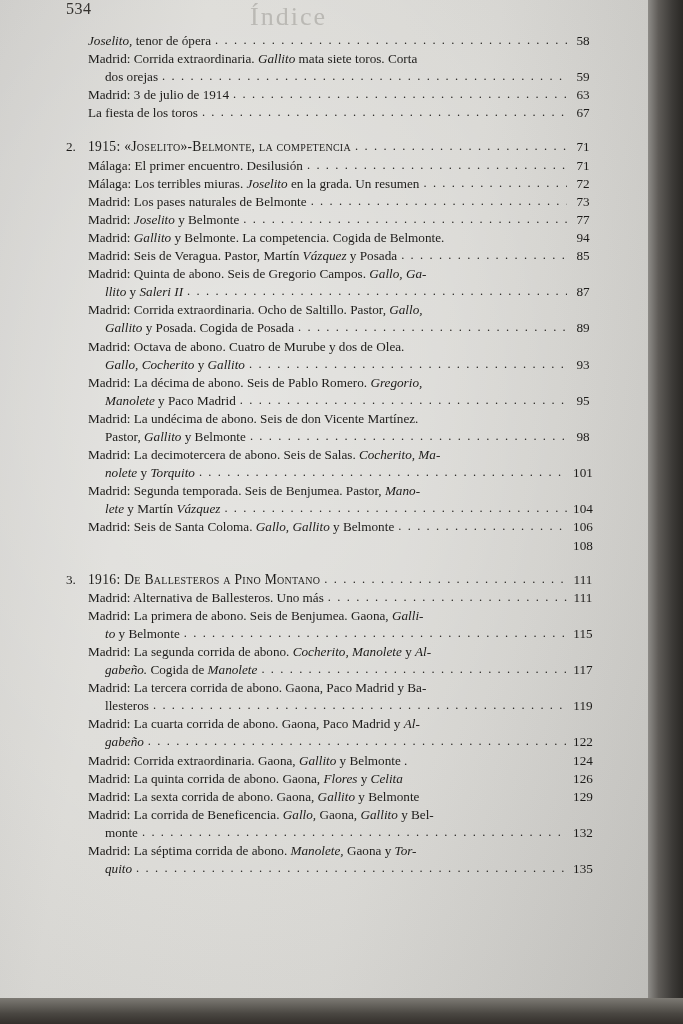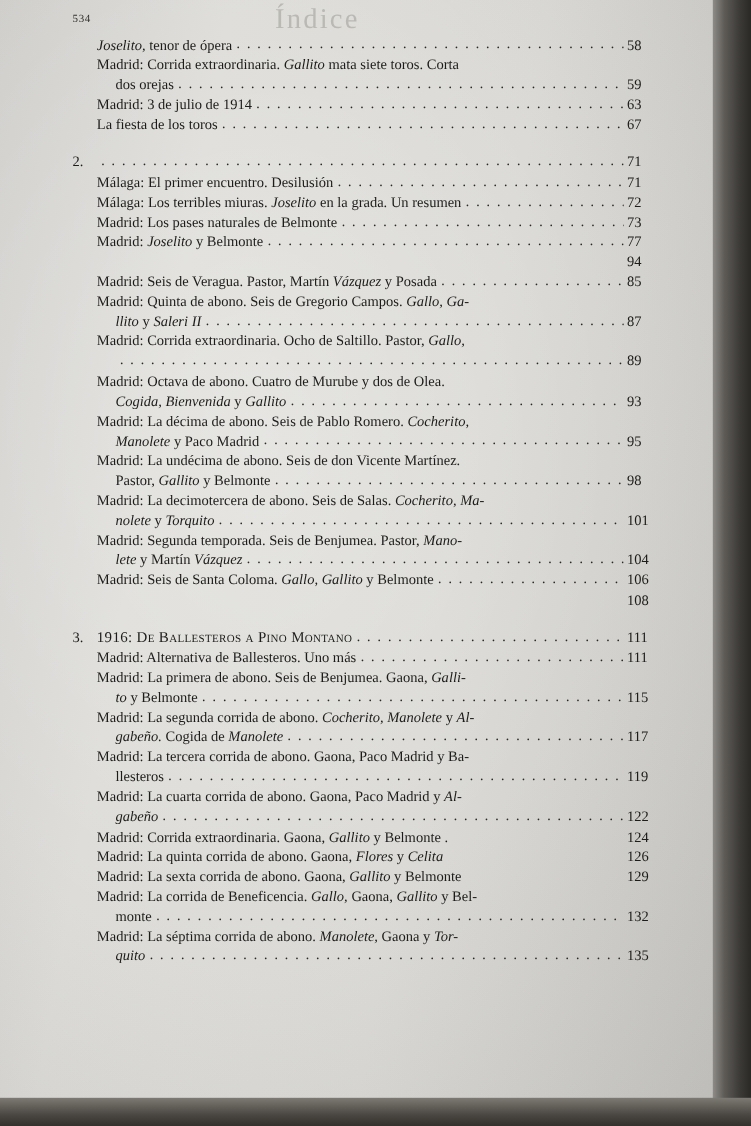--- a/index.html
+++ b/index.html
@@ -60,22 +60,22 @@
     left: 250px;
     top: 2px;
     font-size: 26px;
     letter-spacing: 2px;
     color: rgba(120,118,112,0.35);
     font-family: "Liberation Serif", serif;
   }
   .folio {
     position: absolute;
     left: 66px;
-    top: 12px;
-    font-size: 10px;
+    top: 0px;
+    font-size: 16px;
     color: #34322f;
     letter-spacing: 0.5px;
   }
   .content {
     position: absolute;
     left: 66px;
     top: 32px;
     width: 530px;
   }
 
@@ -114,21 +114,21 @@
     margin: 0 3px 0 4px;
     color: #2a2825;
     letter-spacing: 1.6px;
     font-size: 12.5px;
     position: relative;
     top: -1px;
   }
   .line .pg {
     flex: 0 0 auto;
     width: 26px;
-    text-align: left;
+    text-align: center;
     font-size: 13.2px;
   }
   
   .cont {
     padding-left: 17px;
   }
   .sc {
     font-variant: small-caps;
     font-size: 13.6px;
     letter-spacing: 0.3px;
@@ -188,20 +188,21 @@
               <span class="txt">La fiesta de los toros</span>
               <span class="dots">. . . . . . . . . . . . . . . . . . . . . . . . . . . . . . . . . . . . . . . . . . . . . . . . . . . . . . . . . . . . . . . . . . . . . . . . . . . . . . . . . . . . . . . . . . . . . . . . . . . . . . . . . . . . . . . . . . . . . . . . </span>
               <span class="pg">67</span>
             </div>
           </div>
         </div>
         <div class="entry" style="margin-top: 16px;">
           <div class="num">2.</div>
           <div class="body">
             <div class="line">
+              <span class="txt"><span class="sc">1915: «Joselito»-Belmonte, la competencia</span></span>
               <span class="dots">. . . . . . . . . . . . . . . . . . . . . . . . . . . . . . . . . . . . . . . . . . . . . . . . . . . . . . . . . . . . . . . . . . . . . . . . . . . . . . . . . . . . . . . . . . . . . . . . . . . . . . . . . . . . . . . . . . . . . . . . </span>
               <span class="pg">71</span>
             </div>
           </div>
         </div>
         <div class="entry">
           <div class="num blank">.</div>
           <div class="body">
             <div class="line">
               <span class="txt">Málaga: El primer encuentro. Desilusión</span>
@@ -237,20 +238,21 @@
               <span class="txt">Madrid: <i>Joselito</i> y Belmonte</span>
               <span class="dots">. . . . . . . . . . . . . . . . . . . . . . . . . . . . . . . . . . . . . . . . . . . . . . . . . . . . . . . . . . . . . . . . . . . . . . . . . . . . . . . . . . . . . . . . . . . . . . . . . . . . . . . . . . . . . . . . . . . . . . . . </span>
               <span class="pg">77</span>
             </div>
           </div>
         </div>
         <div class="entry">
           <div class="num blank">.</div>
           <div class="body">
             <div class="line nodots">
+              <span class="txt">Madrid: <i>Gallito</i> y Belmonte. La competencia. Cogida de Belmonte.</span>
               <span class="dots">. . . . . . . . . . . . . . . . . . . . . . . . . . . . . . . . . . . . . . . . . . . . . . . . . . . . . . . . . . . . . . . . . . . . . . . . . . . . . . . . . . . . . . . . . . . . . . . . . . . . . . . . . . . . . . . . . . . . . . . . </span>
               <span class="pg">94</span>
             </div>
           </div>
         </div>
         <div class="entry">
           <div class="num blank">.</div>
           <div class="body">
             <div class="line">
               <span class="txt">Madrid: Seis de Veragua. Pastor, Martín <i>Vázquez</i> y Posada</span>
@@ -276,45 +278,46 @@
         </div>
         <div class="entry">
           <div class="num blank">.</div>
           <div class="body">
             <div class="line nodots">
               <span class="txt">Madrid: Corrida extraordinaria. Ocho de Saltillo. Pastor, <i>Gallo,</i></span>
               <span class="dots">. . . . . . . . . . . . . . . . . . . . . . . . . . . . . . . . . . . . . . . . . . . . . . . . . . . . . . . . . . . . . . . . . . . . . . . . . . . . . . . . . . . . . . . . . . . . . . . . . . . . . . . . . . . . . . . . . . . . . . . . </span>
               <span class="pg pg-empty">0</span>
             </div>
             <div class="line cont">
+              <span class="txt"><i>Gallito</i> y Posada. Cogida de Posada</span>
               <span class="dots">. . . . . . . . . . . . . . . . . . . . . . . . . . . . . . . . . . . . . . . . . . . . . . . . . . . . . . . . . . . . . . . . . . . . . . . . . . . . . . . . . . . . . . . . . . . . . . . . . . . . . . . . . . . . . . . . . . . . . . . . </span>
               <span class="pg">89</span>
             </div>
           </div>
         </div>
         <div class="entry">
           <div class="num blank">.</div>
           <div class="body">
             <div class="line nodots">
               <span class="txt">Madrid: Octava de abono. Cuatro de Murube y dos de Olea.</span>
               <span class="dots">. . . . . . . . . . . . . . . . . . . . . . . . . . . . . . . . . . . . . . . . . . . . . . . . . . . . . . . . . . . . . . . . . . . . . . . . . . . . . . . . . . . . . . . . . . . . . . . . . . . . . . . . . . . . . . . . . . . . . . . . </span>
               <span class="pg pg-empty">0</span>
             </div>
             <div class="line cont">
-              <span class="txt"><i>Cogida, Bienvenida</i> y <i>Gallito</i></span>
+              <span class="txt"><i>Gallo, Cocherito</i> y <i>Gallito</i></span>
               <span class="dots">. . . . . . . . . . . . . . . . . . . . . . . . . . . . . . . . . . . . . . . . . . . . . . . . . . . . . . . . . . . . . . . . . . . . . . . . . . . . . . . . . . . . . . . . . . . . . . . . . . . . . . . . . . . . . . . . . . . . . . . . </span>
               <span class="pg">93</span>
             </div>
           </div>
         </div>
         <div class="entry">
           <div class="num blank">.</div>
           <div class="body">
             <div class="line nodots">
-              <span class="txt">Madrid: La décima de abono. Seis de Pablo Romero. <i>Cocherito,</i></span>
+              <span class="txt">Madrid: La décima de abono. Seis de Pablo Romero. <i>Gregorio,</i></span>
               <span class="dots">. . . . . . . . . . . . . . . . . . . . . . . . . . . . . . . . . . . . . . . . . . . . . . . . . . . . . . . . . . . . . . . . . . . . . . . . . . . . . . . . . . . . . . . . . . . . . . . . . . . . . . . . . . . . . . . . . . . . . . . . </span>
               <span class="pg pg-empty">0</span>
             </div>
             <div class="line cont">
               <span class="txt"><i>Manolete</i> y Paco Madrid</span>
               <span class="dots">. . . . . . . . . . . . . . . . . . . . . . . . . . . . . . . . . . . . . . . . . . . . . . . . . . . . . . . . . . . . . . . . . . . . . . . . . . . . . . . . . . . . . . . . . . . . . . . . . . . . . . . . . . . . . . . . . . . . . . . . </span>
               <span class="pg">95</span>
             </div>
           </div>
         </div>

